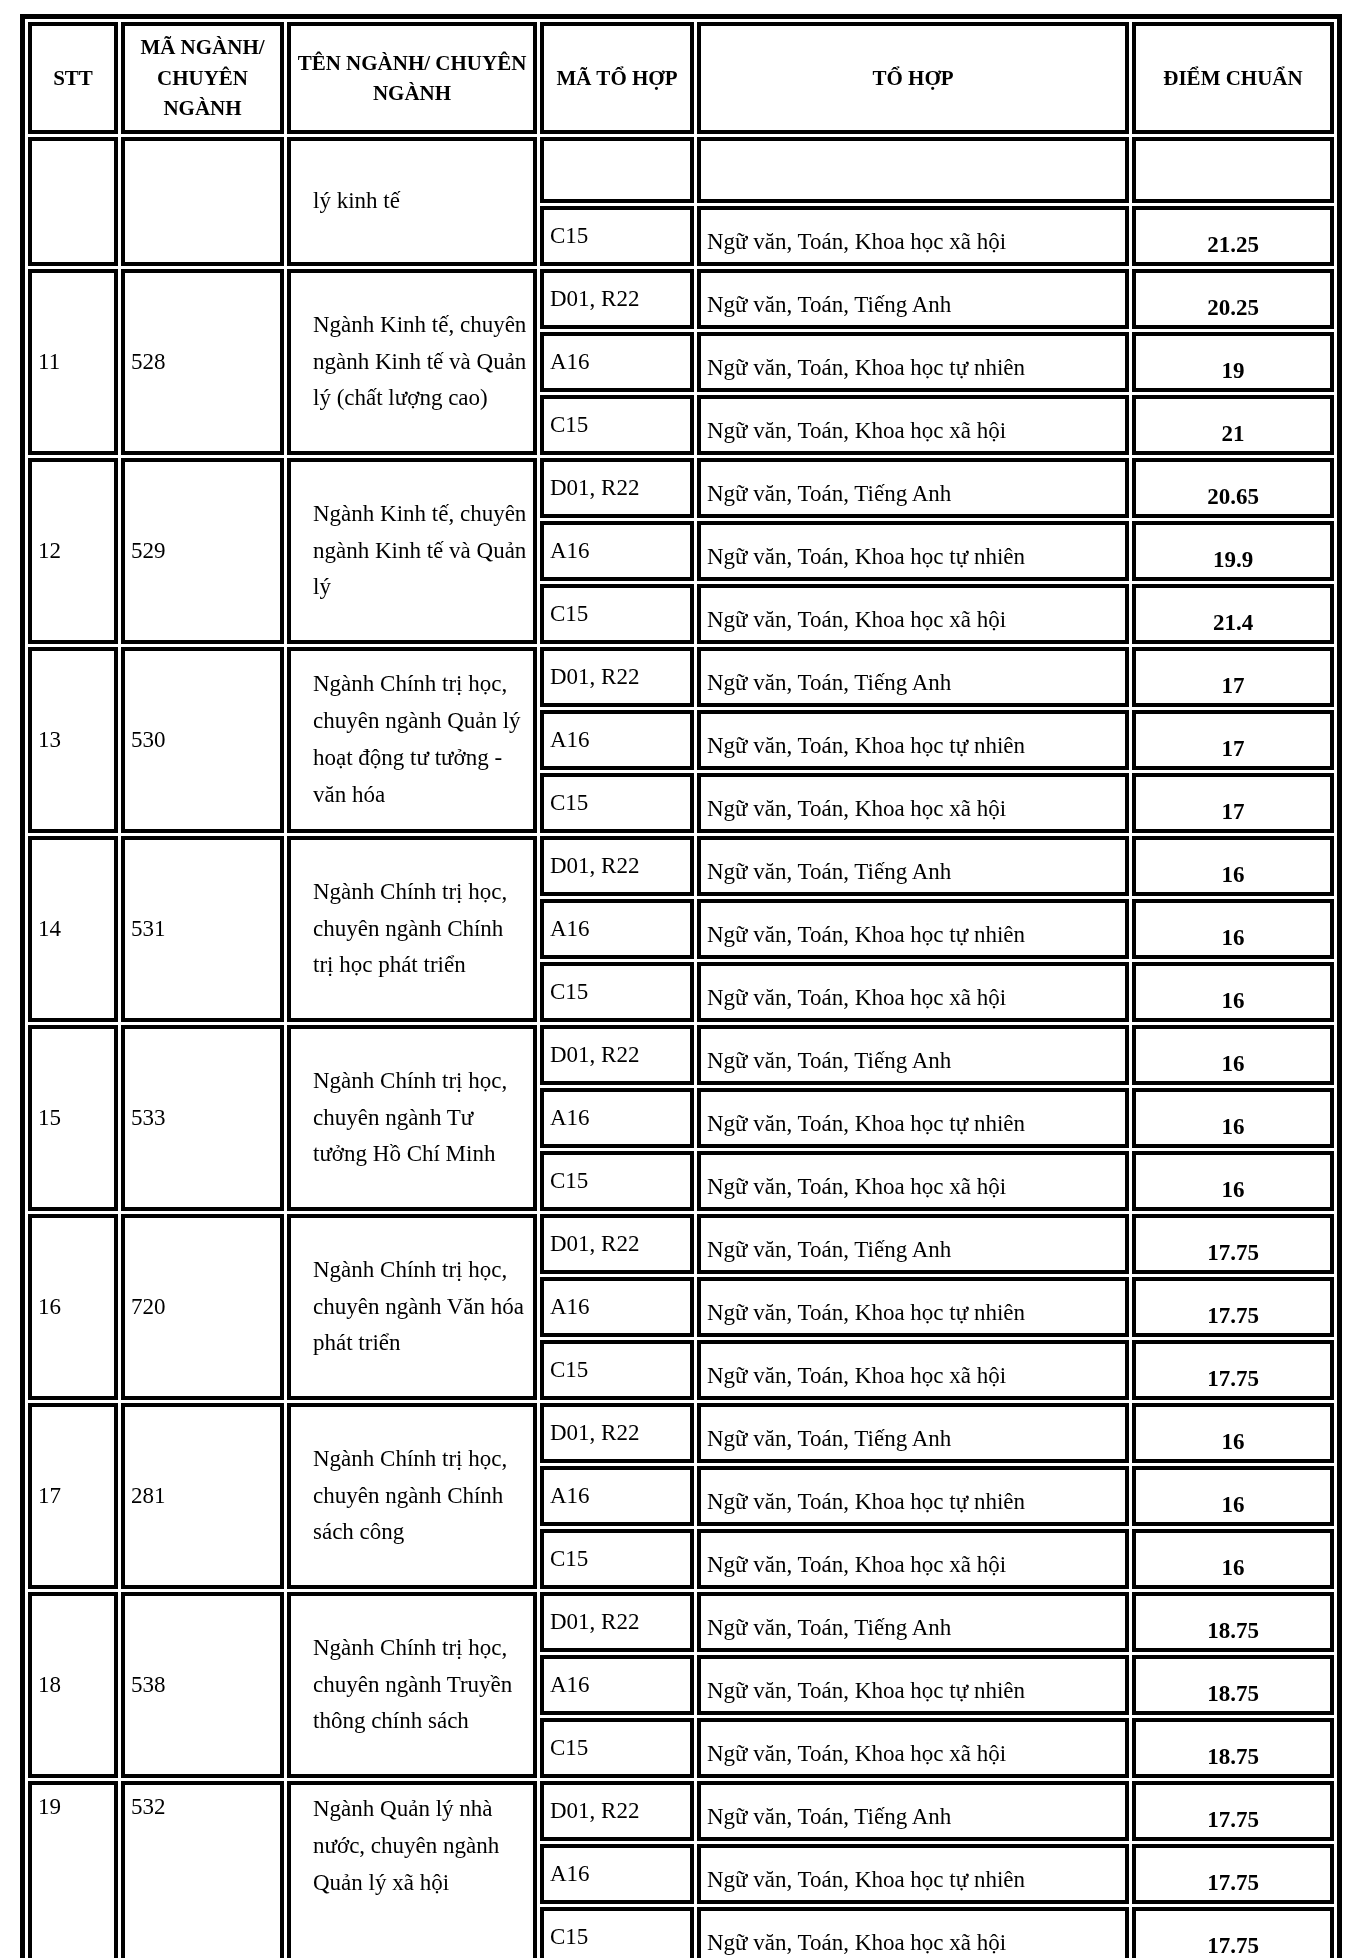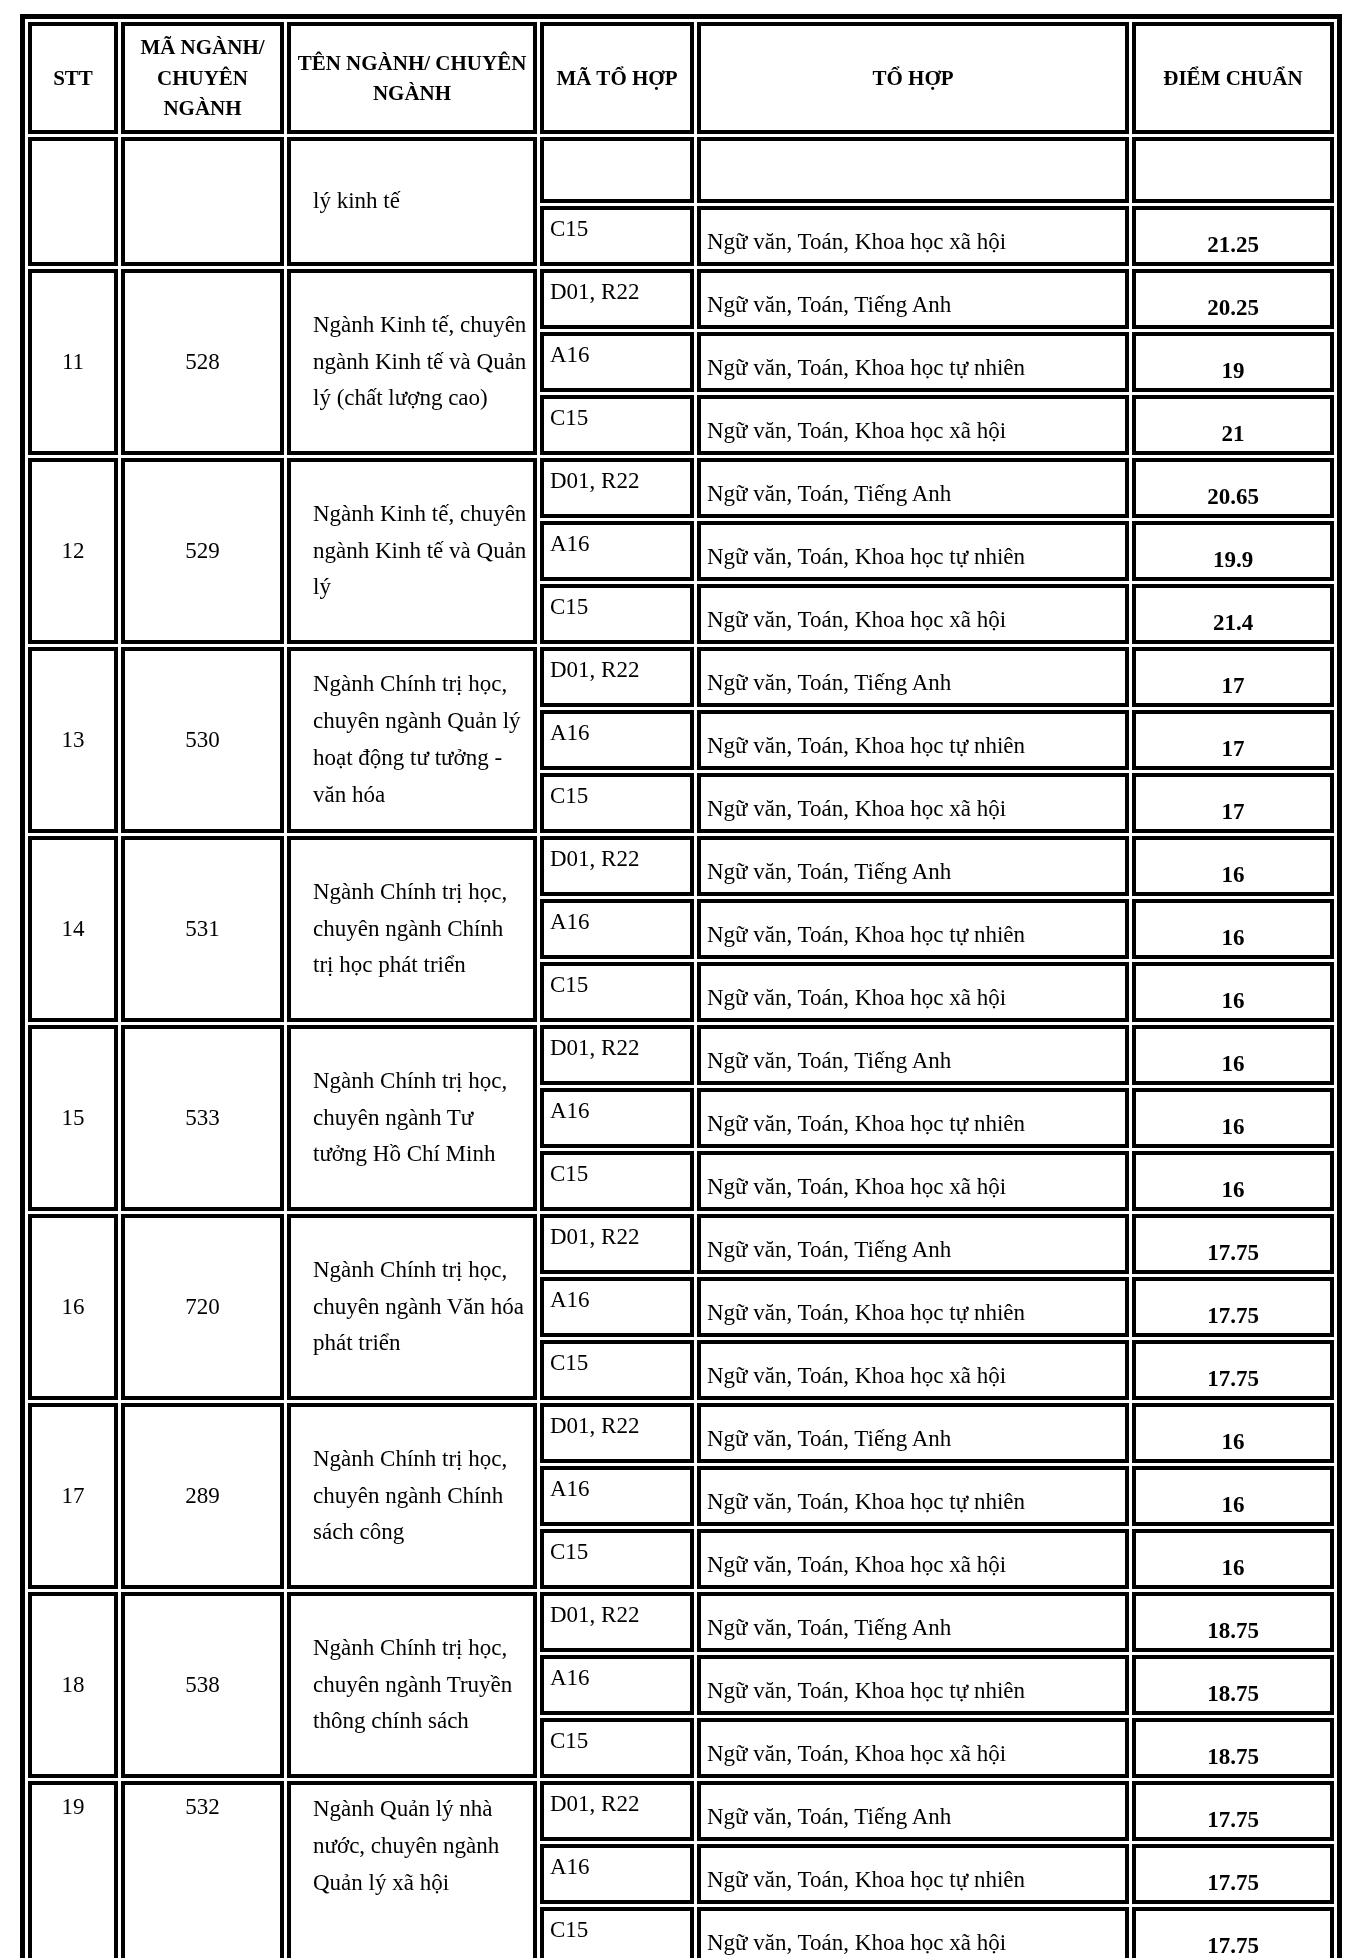--- a/index.html
+++ b/index.html
@@ -46,30 +46,29 @@
   }
   th.oneline{ white-space:nowrap; padding:4px 0; }
 
   td{
     font-size:23px;
     vertical-align:top;
     padding:1px 6px;
     line-height:1.35;
   }
   td.stt, td.code{
-    text-align:center;
     vertical-align:middle;
   }
   td.name{
     vertical-align:middle;
     line-height:1.6;
     padding-left:22px;
     padding-right:4px;
   }
-  td.ccode{ padding-top:3px; }
+  td.ccode{ padding-top:10px; }
   td.csub{ padding-top:16px; }
   td.score{
     font-weight:bold;
     text-align:center;
     padding-top:19px;
   }
   tr.sub td.ccode, tr.sub td.csub, tr.sub td.score{ height:60px; }
   td.tall{ height:66px !important; }
   td.vtop{
     vertical-align:top;
@@ -216,21 +215,21 @@
           <td class="csub">Ngữ văn, Toán, Khoa học tự nhiên</td>
           <td class="score">17.75</td>
         </tr>
         <tr class="sub">
           <td class="ccode">C15</td>
           <td class="csub">Ngữ văn, Toán, Khoa học xã hội</td>
           <td class="score">17.75</td>
         </tr>
         <tr class="sub">
           <td class="stt" rowspan="3">17</td>
-          <td class="code" rowspan="3">289</td>
+          <td class="code" rowspan="3">281</td>
           <td class="name" rowspan="3">Ngành Chính trị học, chuyên ngành Chính sách công</td>
           <td class="ccode">D01, R22</td>
           <td class="csub">Ngữ văn, Toán, Tiếng Anh</td>
           <td class="score">16</td>
         </tr>
         <tr class="sub">
           <td class="ccode">A16</td>
           <td class="csub">Ngữ văn, Toán, Khoa học tự nhiên</td>
           <td class="score">16</td>
         </tr>

